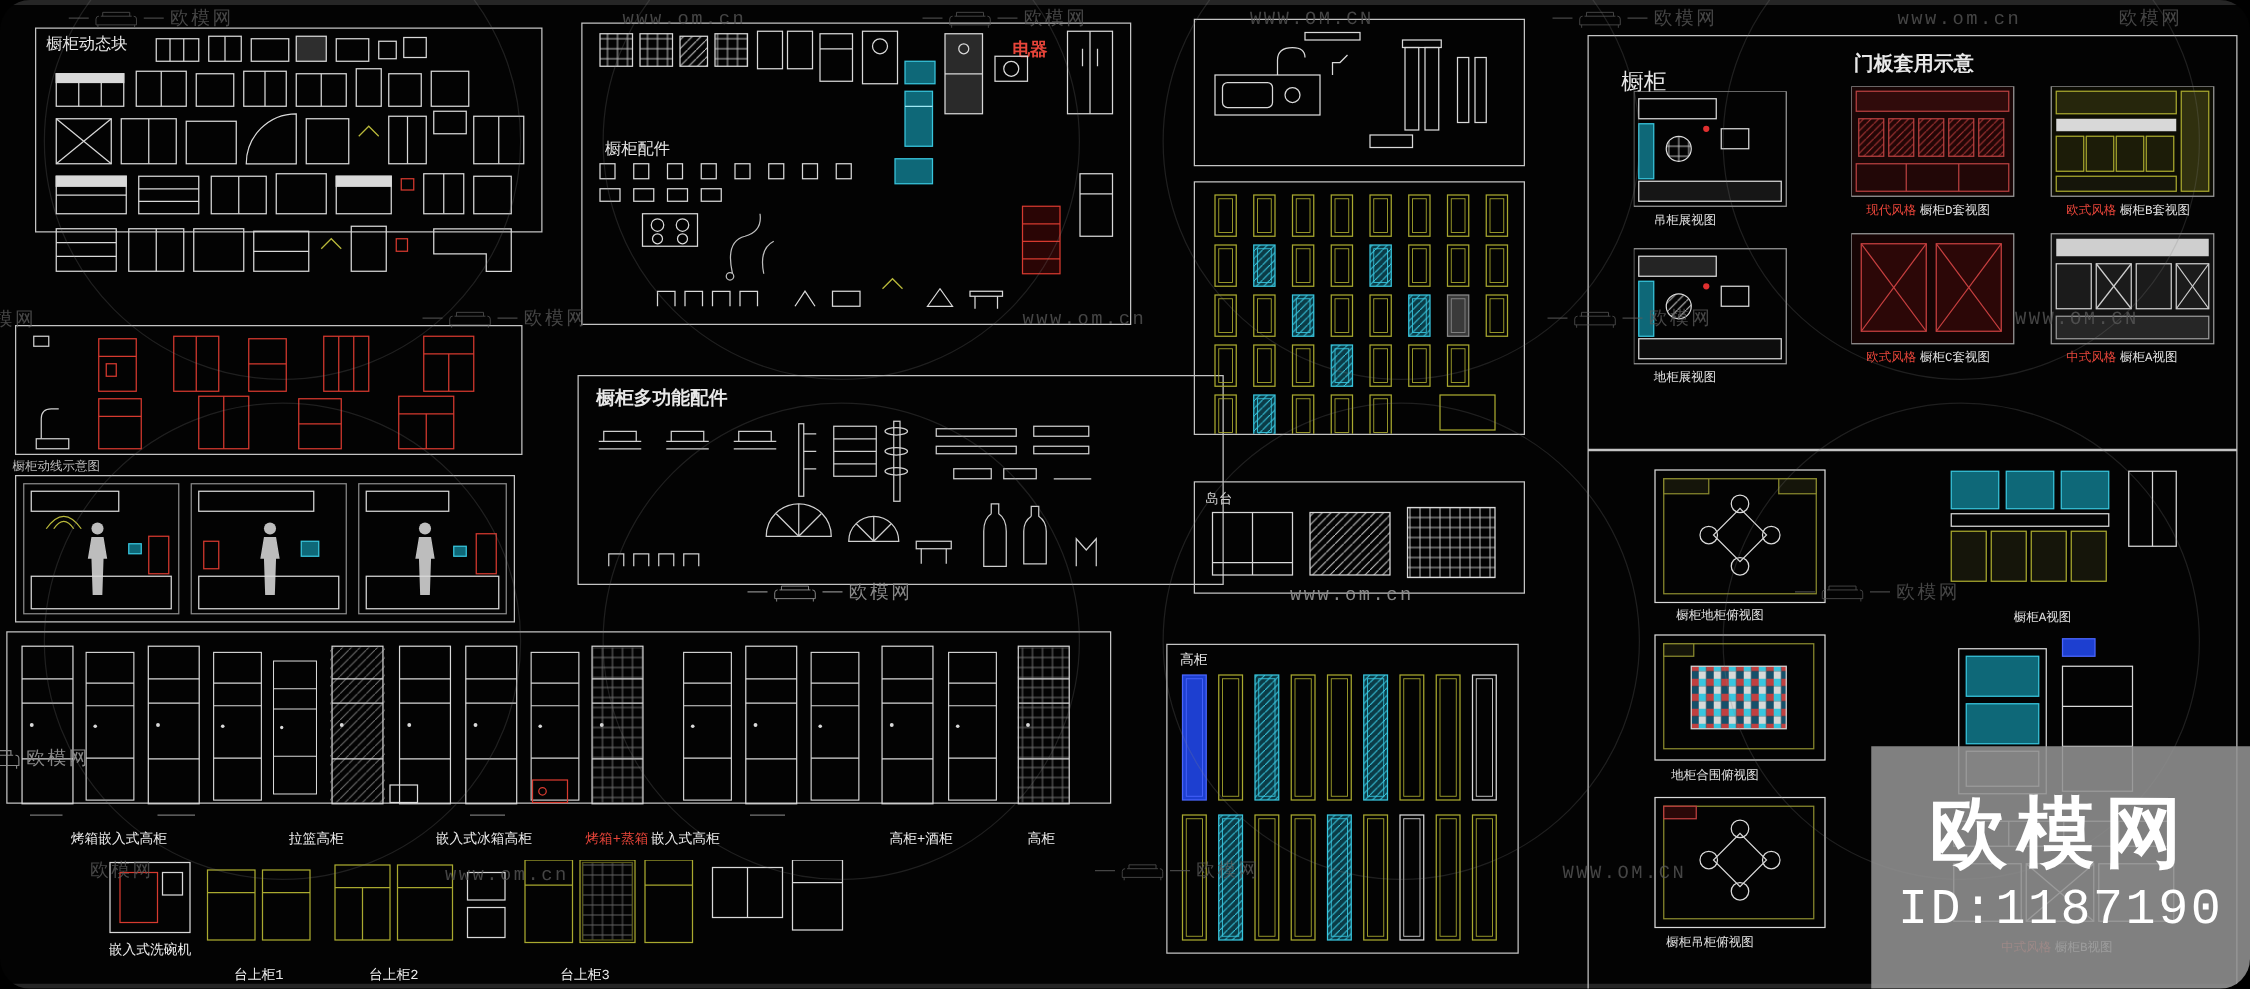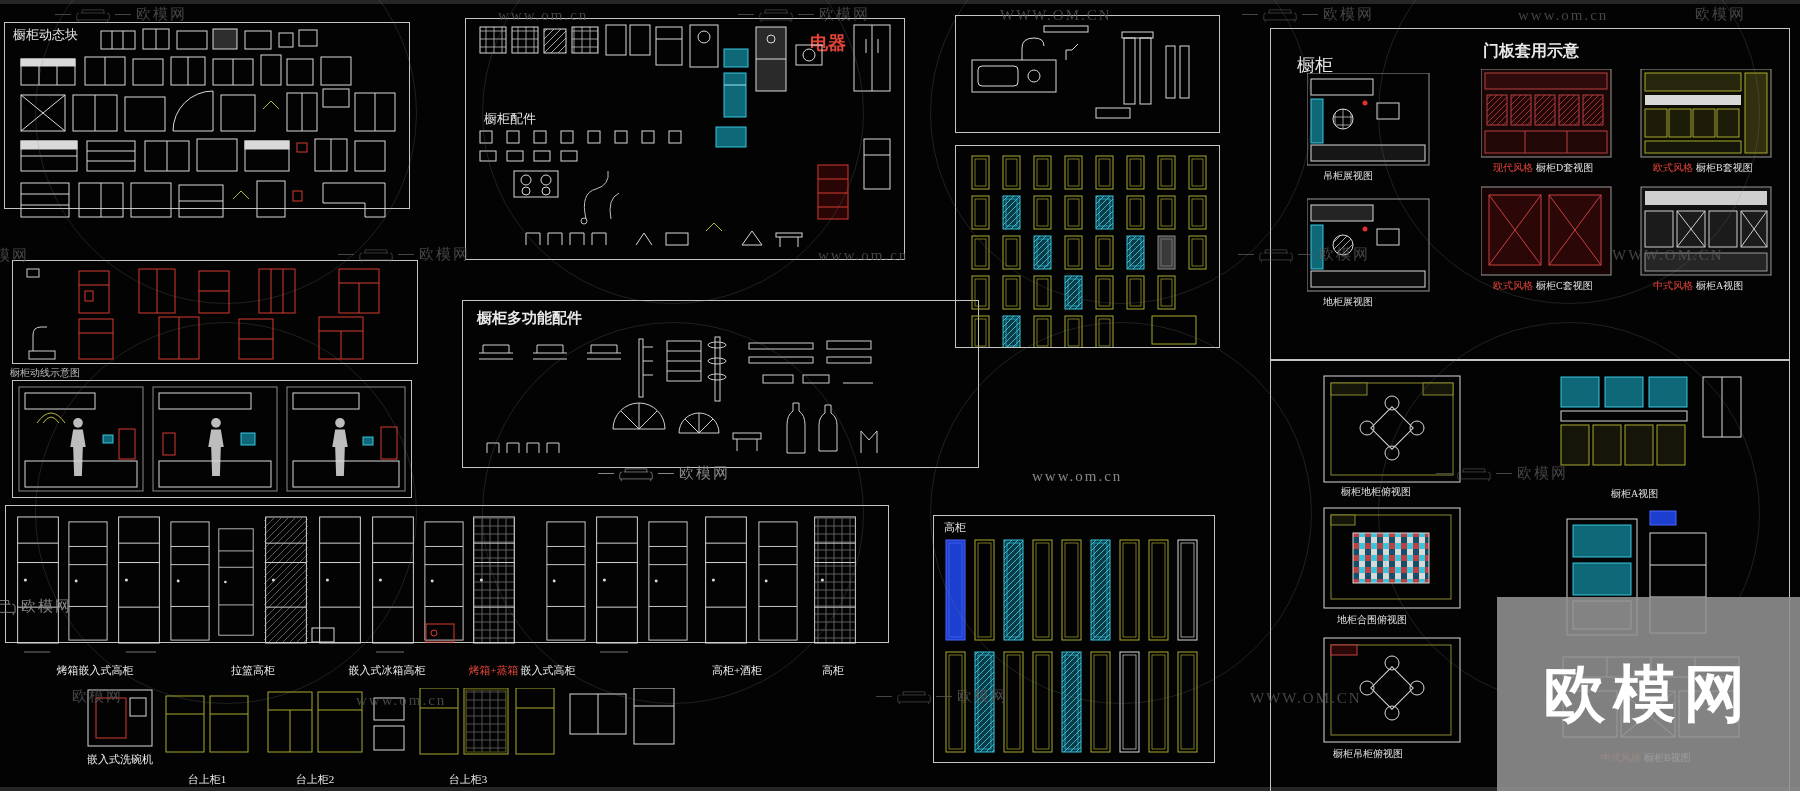--- a/index.html
+++ b/index.html
@@ -1,17 +1,17 @@
 <!DOCTYPE html>
 <html><head>
 <meta charset="utf-8">
 <style>
   html,body{margin:0;padding:0;background:#000;}
   .stage{position:relative;width:1800px;height:791px;background:#030303;overflow:hidden;
-         font-family:Liberation Serif, serif;}
+         font-family:Liberation Mono, monospace;border-radius:24px;}
   .edge{position:absolute;left:0;width:1800px;background:#262626;}
   .panel{position:absolute;border:1px solid #c4c4c4;box-sizing:border-box;}
   .panel svg{position:absolute;left:0;top:0;}
   .t{position:absolute;color:#e8e8e8;white-space:nowrap;}
   .bold{font-weight:bold;}
   .redtx{color:#e8453a;}
   .cap{position:absolute;font-size:10px;color:#e2e2e2;white-space:nowrap;}
   .cap .red{color:#e8453a;margin-right:3px;}
   .ulabel{position:absolute;font-size:11px;color:#ececec;transform:translateX(-50%);white-space:nowrap;}
   .ulabel .red{color:#e8453a;margin-right:2px;}
@@ -183,21 +183,21 @@
   <span class="wm" style="left:1250px;top:690px">
       <span>WWW.OM.CN</span>
     </span>
   <span class="wm b" style="left:-24px;top:596px">
       <svg width="40" height="20" viewBox="0 0 44 22">
         <path d="M6 9 h32 M4 9 a3 3 0 0 0 -3 3 v6 h42 v-6 a3 3 0 0 0 -3 -3 M8 9 v-4 h28 v4 M3 18 v3 M41 18 v3"></path>
       </svg>
       <span>欧模网</span>
     </span>
 
-  <div class="panel" style="left:4px;top:22px;width:406px;height:187px">
+  <div class="panel" style="left:28px;top:22px;width:406px;height:164px">
     <div class="t" style="left:8px;top:3px;font-size:13px">橱柜动态块</div>
     <svg width="404" height="224">
       <g stroke="#d9d9d9" fill="none">
         <rect x="96" y="8" width="34" height="18"></rect>
           <line x1="107" y1="8" x2="107" y2="26"></line>
           <line x1="118" y1="8" x2="118" y2="26"></line>
         <rect x="138" y="6" width="26" height="20"></rect>
           <line x1="151" y1="6" x2="151" y2="26"></line>
         <rect x="172" y="8" width="30" height="18"></rect>
         <rect x="208" y="6" width="24" height="20" fill="#2e2e2e"></rect>
@@ -406,21 +406,21 @@
       </g>
     </svg>
     <div class="ulabel" style="left:90px;top:64px"><span>嵌入式洗碗机</span></div>
     <div class="ulabel" style="left:177px;top:84px"><span>台上柜1</span></div>
     <div class="ulabel" style="left:285px;top:84px"><span>台上柜2</span></div>
     <div class="ulabel" style="left:438px;top:84px"><span>台上柜3</span></div>
   </div>
 
   <div class="panel" style="left:465px;top:18px;width:440px;height:242px">
     <div class="t" style="left:18px;top:91px;font-size:13px">橱柜配件</div>
-    <div class="t redtx bold" style="left:344px;top:12px;font-size:18px">电器</div>
+    <div class="t redtx bold" style="left:344px;top:12px;font-size:14px">电器</div>
     <svg width="438" height="240">
       <g stroke="#d9d9d9" fill="none">
         <rect x="14" y="8" width="26" height="26" fill="url(#lat)"></rect>
         <rect x="46" y="8" width="26" height="26" fill="url(#lat)"></rect>
         <rect x="78" y="10" width="22" height="24" fill="url(#hatchW)"></rect>
         <rect x="106" y="8" width="26" height="26" fill="url(#lat)"></rect>
         <rect x="140" y="6" width="20" height="30"></rect>
           <rect x="164" y="6" width="20" height="30"></rect>
         <rect x="190" y="8" width="26" height="38"></rect>
           <line x1="190" y1="20" x2="216" y2="20"></line>
@@ -612,20 +612,32 @@
         <rect x="50" y="173" width="11" height="27" fill="none" stroke="#38c6de" stroke-width="0.7"></rect>
         <rect x="78" y="170" width="17" height="33" fill="none" stroke="#a9a92f"></rect>
         <rect x="81" y="173" width="11" height="27" fill="none" stroke="#a9a92f" stroke-width="0.7"></rect>
         <rect x="109" y="170" width="17" height="33" fill="none" stroke="#a9a92f"></rect>
         <rect x="112" y="173" width="11" height="27" fill="none" stroke="#a9a92f" stroke-width="0.7"></rect>
         <rect x="140" y="170" width="17" height="33" fill="none" stroke="#a9a92f"></rect>
         <rect x="143" y="173" width="11" height="27" fill="none" stroke="#a9a92f" stroke-width="0.7"></rect>
       </svg>
   </div>
 
+  <div class="panel" style="left:955px;top:385px;width:265px;height:90px">
+    <div class="t" style="left:8px;top:5px;font-size:11px;color:#cfcfcf">岛台</div>
+    <svg width="263" height="88">
+      <g stroke="#d9d9d9" fill="none">
+        <rect x="14" y="24" width="64" height="50"></rect>
+          <line x1="46" y1="24" x2="46" y2="74"></line>
+          <line x1="14" y1="64" x2="78" y2="64"></line>
+        <rect x="92" y="24" width="64" height="50" fill="url(#hatchW)"></rect>
+        <rect x="170" y="20" width="70" height="56" fill="url(#lat)"></rect>
+      </g>
+    </svg>
+  </div>
 
   <div class="panel" style="left:933px;top:515px;width:282px;height:248px">
     <div class="t" style="left:10px;top:4px;font-size:11px">高柜</div>
     <svg width="280" height="246">
         <rect x="12" y="24" width="19" height="100" fill="#1d3fd0" stroke="#4a66ff"></rect>
         <rect x="15" y="27" width="13" height="94" fill="none" stroke="#4a66ff" stroke-width="0.7"></rect>
         <rect x="41" y="24" width="19" height="100" fill="none" stroke="#a9a92f"></rect>
         <rect x="44" y="27" width="13" height="94" fill="none" stroke="#a9a92f" stroke-width="0.7"></rect>
         <rect x="70" y="24" width="19" height="100" fill="url(#hatchCyan)" stroke="#38c6de"></rect>
         <rect x="73" y="27" width="13" height="94" fill="none" stroke="#38c6de" stroke-width="0.7"></rect>
@@ -822,15 +834,16 @@
         <line x1="60" y1="38" x2="114" y2="84"></line>
           <line x1="114" y1="38" x2="60" y2="84"></line>
         <rect x="118" y="38" width="60" height="46" fill="#1a1a1a"></rect>
       </g>
     </svg>
     <div class="cap" style="left:330px;top:390px"><span class="red">中式风格</span><span>橱柜B视图</span></div>
   </div>
 
   <div class="idblock">
     <div class="t1">欧模网</div>
+    <div class="t2">ID:1187190</div>
   </div>
 
 </div>
 
 </body></html>

